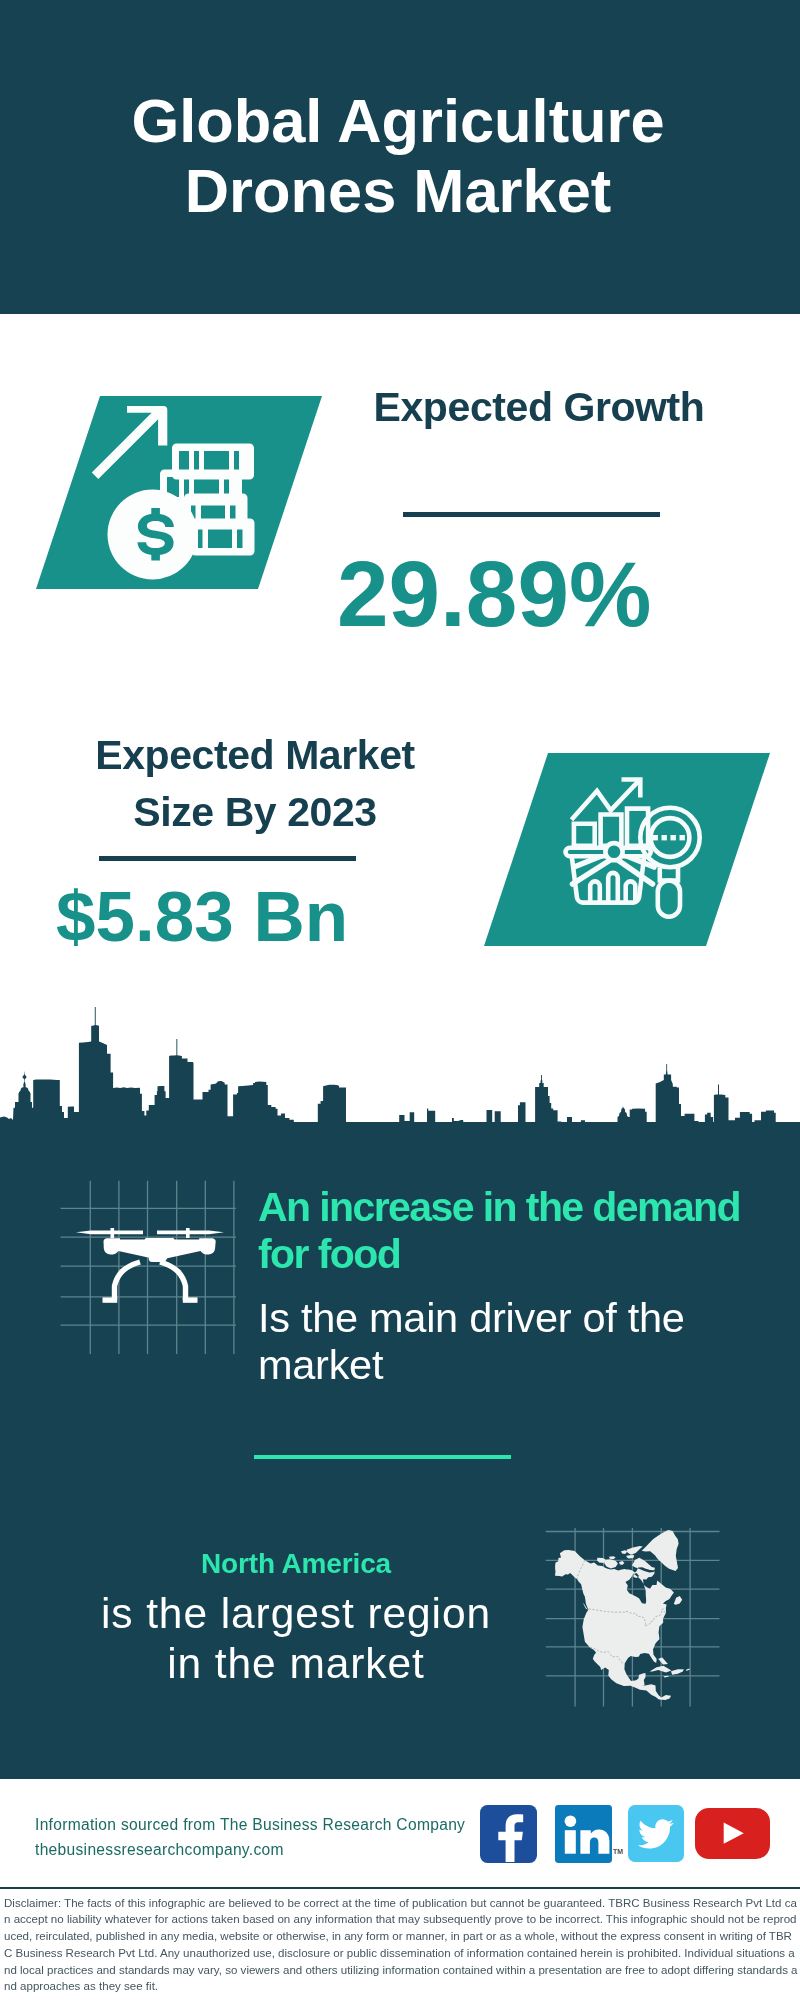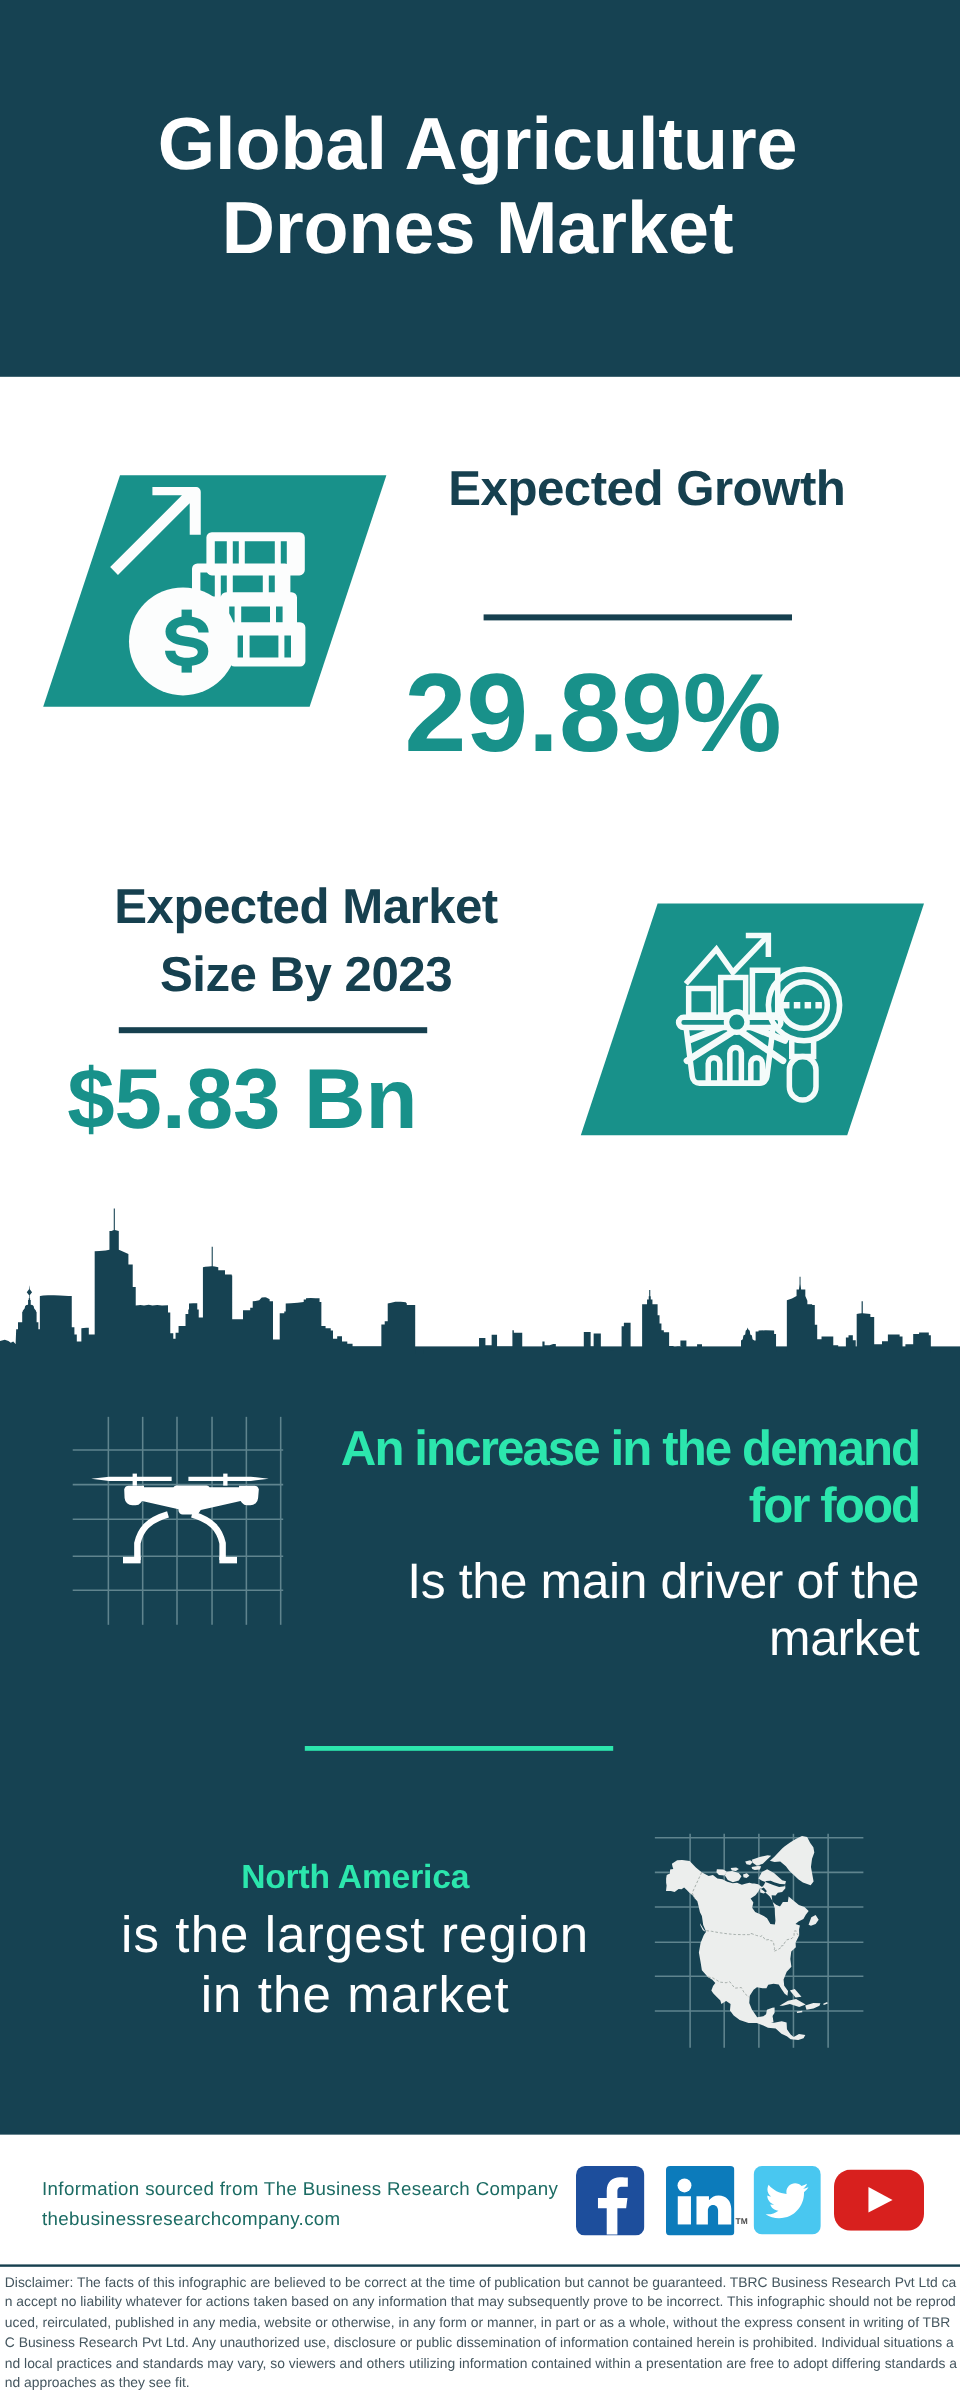--- a/index.html
+++ b/index.html
@@ -183,21 +183,21 @@
         <path d="M2.7 147.8 H176.5"></path>
     </g>
     <g transform="translate(12,2)">
       <path fill="#eceeed" fill-rule="evenodd" d="M4.9 23.2 L9.3 20.2 L13.5 20.0 L19.7 20.9 L24.9 26.2 L29.7 30.3 L35.6 33.4 L39.1 32.6 L42.8 35.5 L47.1 36.1 L51.1 38.2 L55.6 39.4 L59.2 38.9 L63.2 40.6 L66.8 39.6 L69.5 39.0 L71.8 39.6 L73.6 39.6 L76.8 40.3 L80.0 42.6 L81.6 40.9 L83.2 37.4 L87.3 37.2 L90.1 38.6 L95.0 40.1 L99.2 40.2 L99.5 43.5 L96.8 46.7 L93.2 47.2 L91.3 49.6 L88.0 49.3 L88.7 54.7 L91.7 57.3 L95.0 58.7 L97.4 54.9 L101.5 54.9 L102.2 50.4 L105.9 53.6 L110.7 57.6 L115.4 59.1 L118.9 62.5 L116.5 65.7 L114.5 69.1 L110.4 71.3 L107.9 73.4 L111.6 74.5 L110.9 77.7 L111.0 82.8 L108.0 88.7 L108.2 92.8 L104.4 96.3 L103.6 102.5 L104.5 108.9 L100.6 113.2 L98.0 119.5 L98.5 124.7 L101.7 129.1 L101.2 133.1 L98.9 131.5 L96.2 127.4 L93.9 123.8 L89.6 123.1 L85.2 123.9 L83.7 126.8 L80.4 126.9 L75.8 126.1 L73.0 128.1 L69.8 133.2 L69.4 139.2 L71.6 144.6 L76.0 151.1 L81.1 150.3 L83.4 148.6 L84.1 144.8 L88.6 143.2 L90.5 142.9 L90.5 147.3 L88.8 149.9 L89.6 155.0 L87.5 155.5 L90.1 155.6 L96.4 154.3 L100.5 155.5 L100.8 161.0 L103.9 165.5 L106.4 167.5 L110.8 165.1 L116.1 165.8 L114.6 168.6 L110.2 170.0 L103.9 169.4 L100.7 166.9 L96.2 164.7 L91.4 160.5 L85.0 159.8 L81.1 158.0 L75.6 155.8 L68.8 155.9 L61.4 153.3 L56.4 149.5 L53.3 145.5 L53.8 140.0 L50.1 137.6 L46.1 140.1 L45.3 137.1 L41.5 133.3 L39.3 131.0 L37.8 128.7 L39.2 125.1 L41.1 122.4 L38.6 119.7 L34.9 117.5 L29.9 111.8 L28.9 105.7 L27.4 97.1 L28.8 89.1 L31.5 82.6 L33.4 79.8 L31.0 74.2 L29.9 66.7 L28.3 63.6 L27.3 59.2 L26.1 54.3 L24.0 52.0 L22.1 49.3 L19.5 47.2 L17.1 44.7 L15.1 42.9 L13.0 44.4 L10.5 44.2 L7.2 46.6 L4.1 45.9 L0.0 45.8 L0.5 41.2 L0.1 38.9 L0.1 35.4 L0.6 32.5 L3.3 31.3 L3.4 27.9 L6.1 27.5 L5.4 25.5 Z M90.7 73.7 L87.0 73.3 L84.2 68.5 L81.5 66.7 L78.0 65.1 L74.3 63.3 L71.8 59.7 L72.8 55.5 L70.5 52.0 L74.6 49.4 L77.0 46.2 L78.3 43.5 L81.0 45.5 L84.0 48.1 L86.3 50.2 L88.6 54.0 L90.6 59.9 L90.8 65.5 L91.2 70.6 Z M99.0 8.6 L103.4 5.4 L108.1 2.6 L113.3 0.0 L117.6 0.9 L120.2 5.8 L122.8 9.3 L123.6 13.7 L121.7 18.9 L120.8 25.8 L123.0 38.0 L120.5 41.0 L114.1 38.7 L110.2 36.1 L106.5 32.4 L102.7 28.9 L99.9 25.3 L95.2 21.2 L90.4 21.6 L86.6 20.7 L90.3 17.3 L93.4 13.9 L97.0 10.3 Z M77.0 35.4 L79.9 30.0 L84.3 27.7 L90.0 30.9 L96.8 36.9 L100.0 37.7 L98.8 41.9 L94.3 42.5 L89.3 40.9 L84.0 38.8 L80.0 37.3 Z M50.2 29.7 L55.1 29.2 L60.6 30.8 L62.9 33.6 L60.7 37.1 L55.7 38.6 L51.5 36.6 L49.1 33.0 Z M71.5 19.8 L78.0 17.4 L84.7 16.1 L87.7 16.5 L84.3 19.5 L80.7 23.1 L75.8 24.8 L72.5 22.6 Z M42.4 27.8 L47.7 27.9 L50.6 29.6 L48.7 32.9 L44.1 32.4 L42.0 30.3 Z M71.3 25.8 L76.5 25.0 L79.3 25.3 L78.3 28.0 L73.9 28.4 L71.9 27.4 Z M53.9 26.7 L58.5 26.2 L60.7 27.6 L58.3 29.2 L54.8 28.7 Z M66.0 21.2 L70.1 20.3 L72.4 21.6 L70.1 24.1 L67.1 23.6 Z M64.2 32.1 L67.4 31.0 L69.5 33.1 L67.1 35.0 L64.6 34.3 Z M78.4 44.3 L81.5 43.0 L84.1 46.0 L81.5 47.9 L78.5 47.0 Z M118.8 73.9 L121.1 67.7 L124.7 65.9 L127.2 69.7 L124.7 73.4 L120.8 74.8 Z M94.6 141.5 L101.6 137.3 L108.4 135.8 L116.4 140.5 L111.0 142.5 L103.2 140.1 L97.4 141.4 Z M116.0 141.3 L122.8 139.2 L128.7 139.3 L127.9 141.4 L122.9 143.7 L117.1 144.7 Z M131.0 139.7 L134.3 138.4 L134.8 139.6 L131.4 140.9 Z M108.9 146.2 L113.5 145.7 L113.6 146.8 L109.3 147.6 Z M28.2 72.6 L31.4 77.8 L33.2 80.0 L30.7 78.6 L28.8 74.7 Z M103.2 128.8 L107.3 127.4 L112.9 133.9 L108.0 134.5 Z"></path>
       <g fill="none" stroke="#9aa3a0" stroke-width="0.7" stroke-dasharray="2.2 1.6">
         <path d="M33.6 78.9 L37.9 79.4 L44.5 80.6 L51.2 81.5 L57.9 82.1 L64.6 82.2 L68.6 82.2 L71.0 82.1 L71.0 81.2  M71.0 81.2 L75.4 82.9 L78.9 83.7 L80.2 82.9 L82.8 86.7 L86.3 86.2 L87.1 87.2 L88.6 87.4 L89.5 88.4 L90.5 93.7 L89.9 96.1 L93.0 94.8 L95.7 93.1 L95.5 91.9 L98.3 91.0 L98.6 89.3 L100.6 86.6 L105.0 85.3 L106.7 83.3 L106.8 79.2 L108.5 79.1 L109.6 82.1 L111.0 82.8  M34.9 117.5 L38.9 118.2 L45.1 121.8 L50.1 122.3 L53.1 121.4 L57.3 126.8 L62.8 126.3 L65.5 131.2 L69.9 134.9  M29.7 30.3 L21.8 47.5 L24.0 52.0"></path>
       </g>
     </g>
   </svg>
 
-  <div style="position:absolute;left:258px;top:1183.7px;width:508px;text-align:right;">
+  <div style="position:absolute;left:258px;top:1183.7px;width:508px;text-align:left;">
     <div class="grn" style="font-size:41px;font-weight:bold;line-height:47.5px;letter-spacing:-1.59px;">An increase in the demand for food</div>
     <div style="color:#ffffff;font-size:41.5px;font-weight:normal;line-height:46.9px;letter-spacing:-0.28px;margin-top:16px;">Is the main driver of the market</div>
   </div>
 
   <div style="position:absolute;left:254px;top:1455px;width:257px;height:4px;background:#2ce6ad;"></div>
 
   <div style="position:absolute;left:42px;top:1538.5px;width:508px;text-align:center;">
     <div class="grn" style="font-size:28px;font-weight:bold;line-height:50.2px;letter-spacing:-0.14px;">North America</div>
     <div style="color:#ffffff;font-size:42.5px;font-weight:normal;line-height:50.2px;letter-spacing:0.92px;"><span>is the largest region</span><br><span>in the market</span></div>
   </div>

